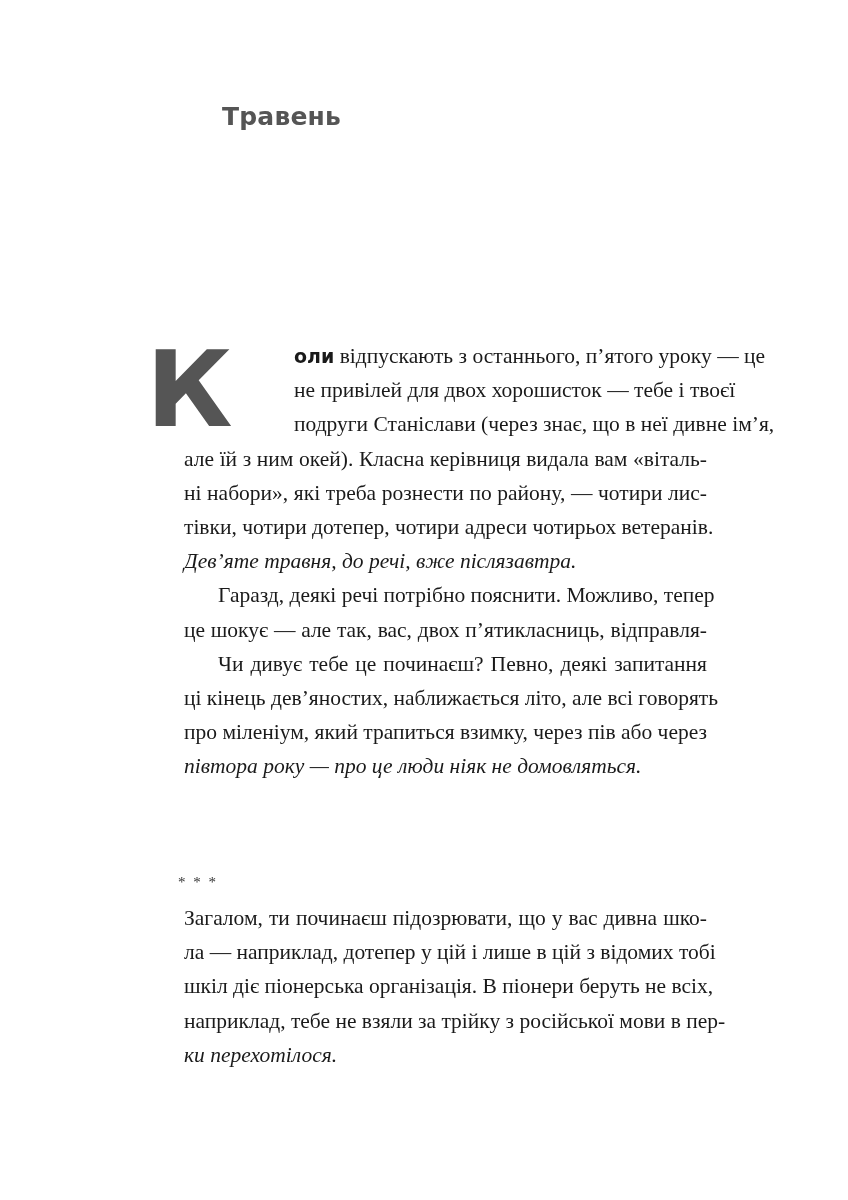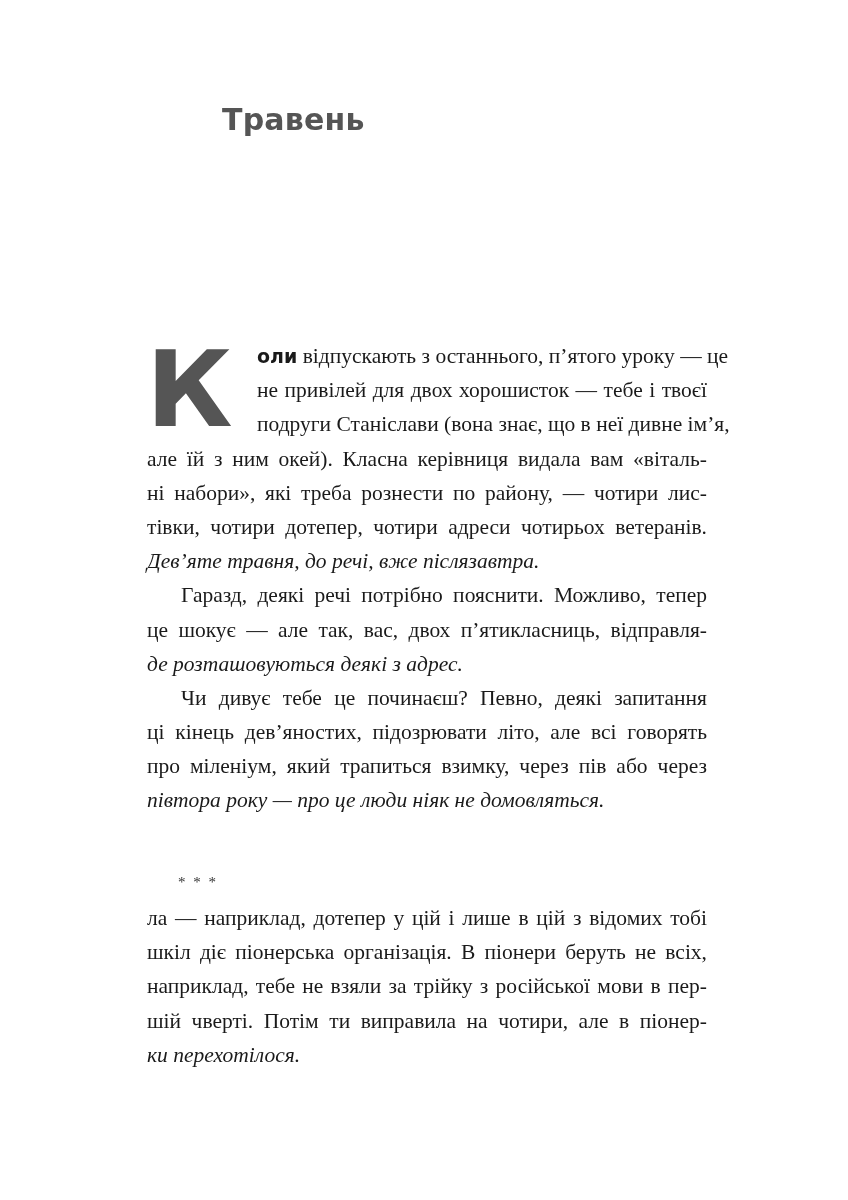--- a/index.html
+++ b/index.html
@@ -1,29 +1,29 @@
 <!DOCTYPE html>
 <html><head>
 <meta charset="utf-8">
 <style>
   html, body { margin: 0; padding: 0; background: #ffffff; }
   body { width: 848px; height: 1200px; position: relative; overflow: hidden; }
   .page { position: absolute; left: 0; top: 0; width: 848px; height: 1200px; }
   .chapter-title {
     position: absolute; left: 222px; top: 102px;
     font-family: "DejaVu Sans", sans-serif; font-weight: bold;
-    font-size: 30px; color: #555555; letter-spacing: 0.2px;
+    font-size: 25px; color: #555555; letter-spacing: 0.2px;
   }
   .text-block {
     position: absolute; left: 147px; width: 560px;
     font-family: "Liberation Serif", serif; font-size: 21.5px;
     line-height: 34.2px; color: #1a1a1a;
   }
   .block-1 { top: 339px; }
-  .line { display: block; white-space: nowrap; text-align: justify; text-align-last: justify; height: 34.2px; }
+  .line { display: block; white-space: nowrap; text-align: justify; text-align-last: justify; height: 34.2px; margin-left: 37px; }
   .line.last { text-align-last: left; font-style: italic; }
   .line.indent { padding-left: 34px; }
   .line.dc { padding-left: 110px; }
   .dropcap {
     position: absolute; left: -1px; top: 8px;
     font-family: "DejaVu Sans", sans-serif; font-weight: bold;
     font-size: 106px; line-height: 86px; color: #555555;
   }
   .lead-word { font-family: "DejaVu Sans", sans-serif; font-weight: bold; font-size: 19px; }
   .separator {
@@ -37,45 +37,44 @@
 
 <div class="page">
   <div class="chapter-title">Травень</div>
 
   <div class="text-block block-1">
     <span class="dropcap">К</span>
 
     <div>
       <span class="line dc"><span class="lead-word">оли</span><span> відпускають з останнього, п’ятого уроку — це</span></span>
       <span class="line dc">не привілей для двох хорошисток — тебе і твоєї</span>
-      <span class="line dc">подруги Станіслави (вона знає, що в неї дивне ім’я,</span>
+      <span class="line dc">подруги Станіслави (через знає, що в неї дивне ім’я,</span>
       <span class="line">але їй з ним окей). Класна керівниця видала вам «віталь-</span>
       <span class="line">ні набори», які треба рознести по району, — чотири лис-</span>
       <span class="line">тівки, чотири дотепер, чотири адреси чотирьох ветеранів.</span>
       <span class="line last">Дев’яте травня, до речі, вже післязавтра.</span>
     </div>
 
     <div>
       <span class="line indent">Гаразд, деякі речі потрібно пояснити. Можливо, тепер</span>
       <span class="line">це шокує — але так, вас, двох п’ятикласниць, відправля-</span>
-      <span class="line last">де розташовуються деякі з адрес.</span>
     </div>
 
     <div>
       <span class="line indent">Чи дивує тебе це починаєш? Певно, деякі запитання</span>
-      <span class="line">ці кінець дев’яностих, підозрювати літо, але всі говорять</span>
+      <span class="line">ці кінець дев’яностих, наближається літо, але всі говорять</span>
       <span class="line">про міленіум, який трапиться взимку, через пів або через</span>
       <span class="line last">півтора року — про це люди ніяк не домовляться.</span>
     </div>
   </div>
 
   <div class="separator">* * *</div>
 
   <div class="text-block block-2">
     <div>
+      <span class="line">Загалом, ти починаєш підозрювати, що у вас дивна шко-</span>
       <span class="line">ла — наприклад, дотепер у цій і лише в цій з відомих тобі</span>
       <span class="line">шкіл діє піонерська організація. В піонери беруть не всіх,</span>
       <span class="line">наприклад, тебе не взяли за трійку з російської мови в пер-</span>
-      <span class="line">шій чверті. Потім ти виправила на чотири, але в піонер-</span>
       <span class="line last">ки перехотілося.</span>
     </div>
   </div>
 </div>
 
 </body></html>

